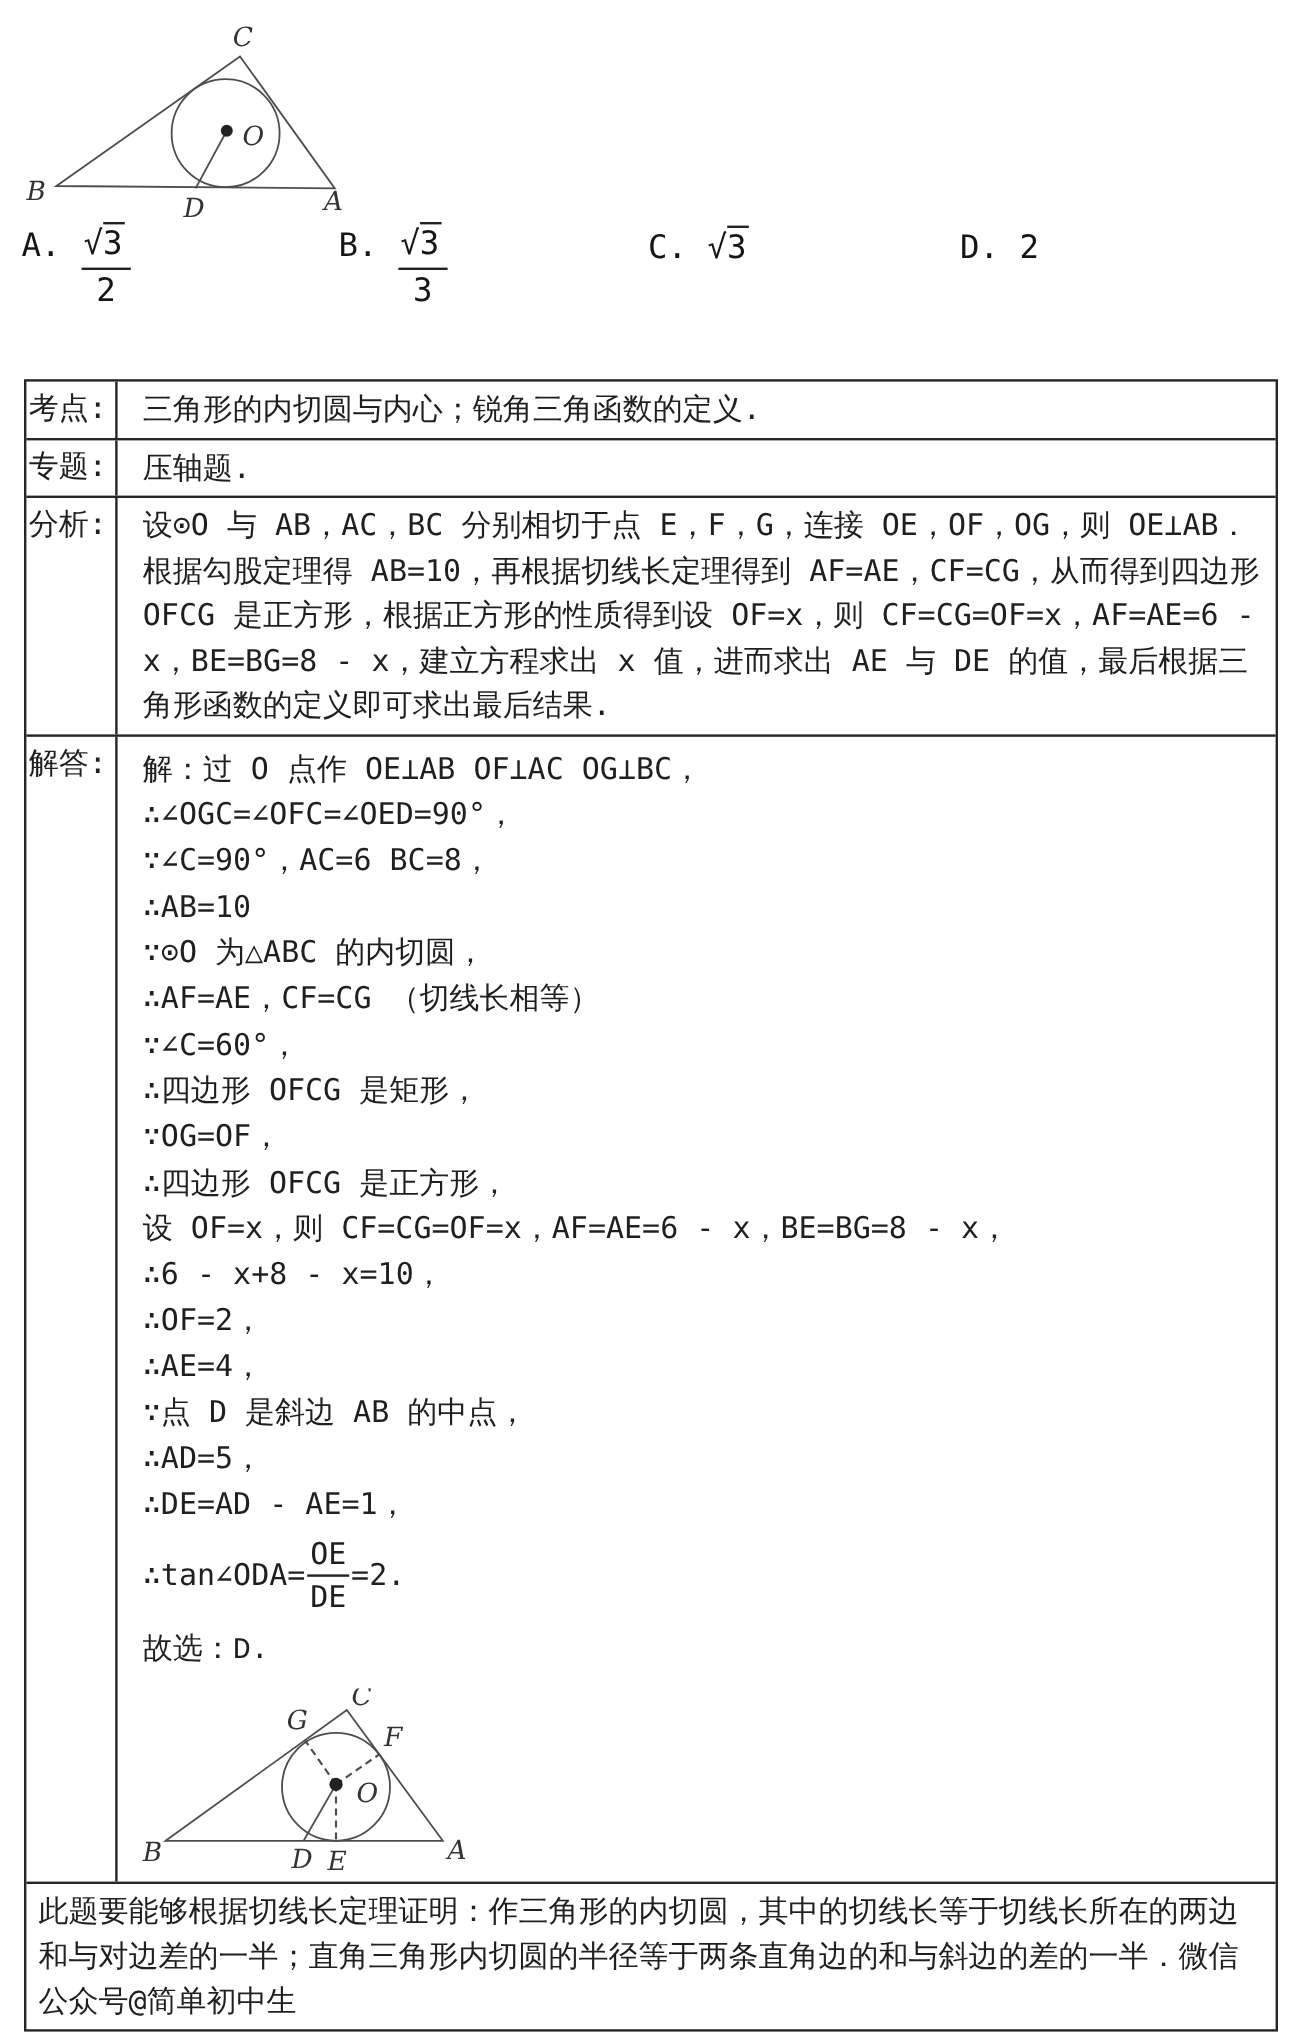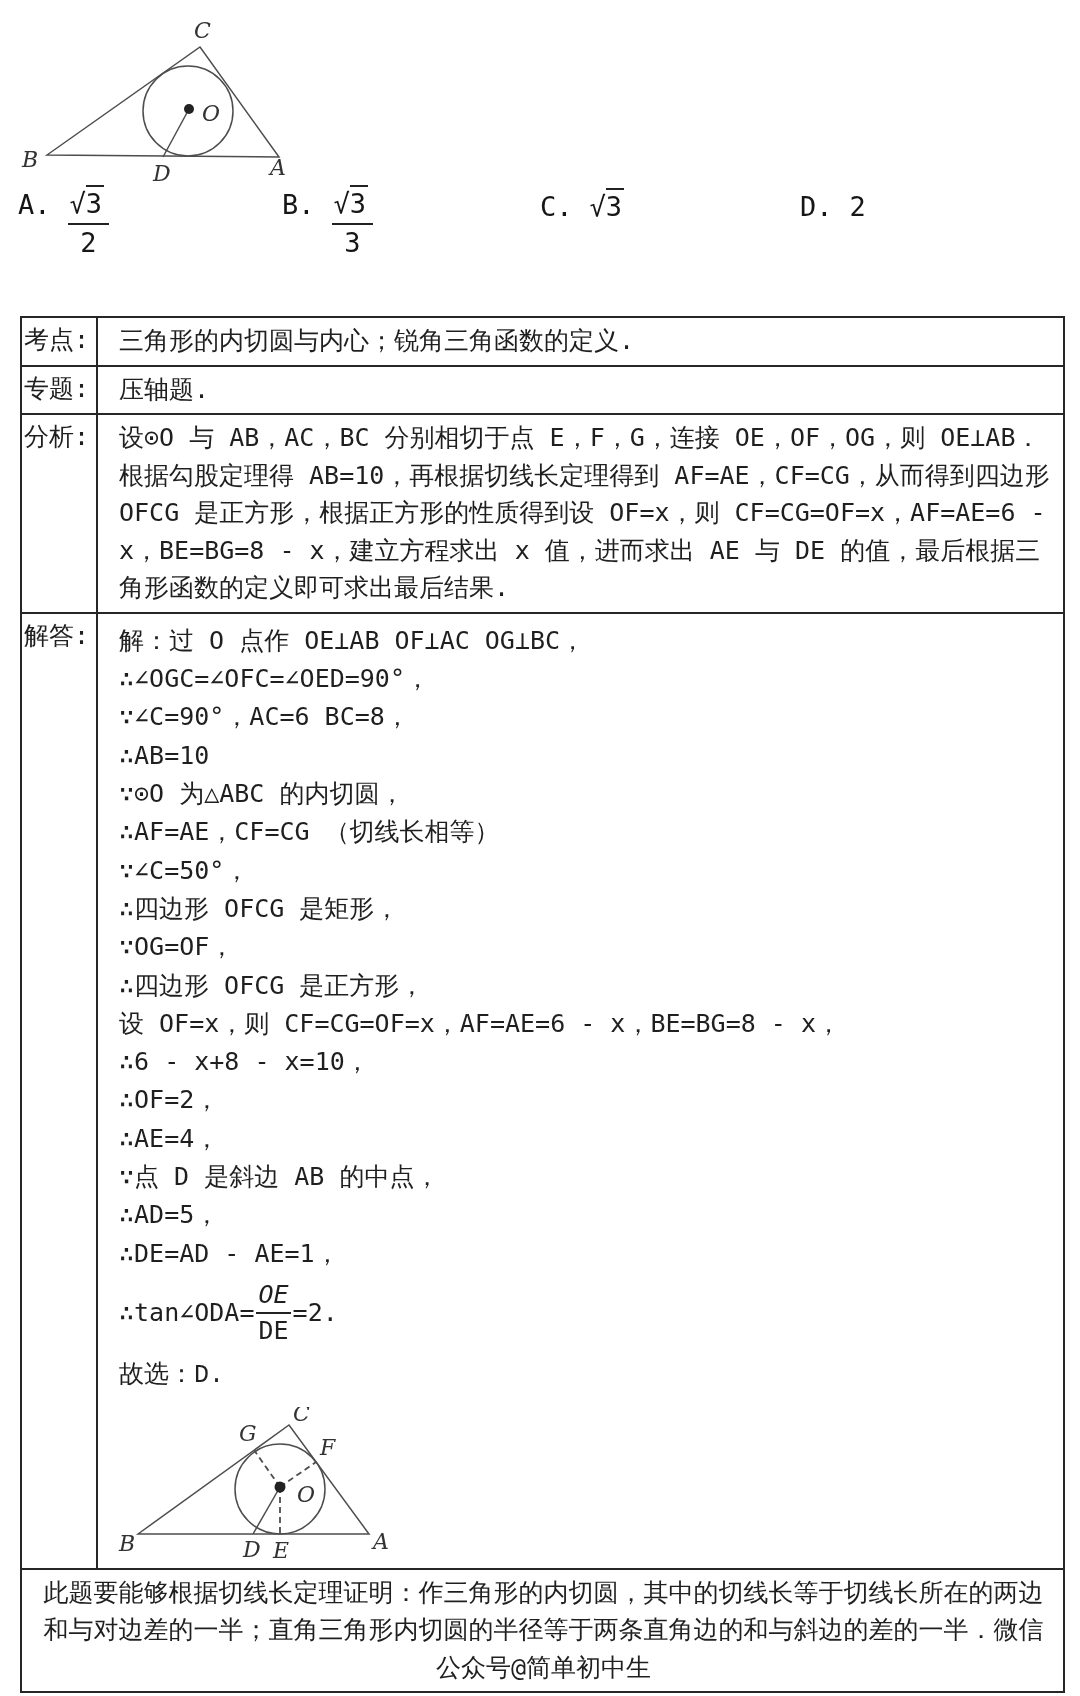--- a/index.html
+++ b/index.html
@@ -32,26 +32,26 @@
   #qtable{position:absolute;left:20px;top:316px;width:1041px;
           border:2px solid #262626;font-size:25px;}
   .trow{display:flex;gap:11px;}
   .trow + .trow{border-top:2px solid #262626;}
   .tlabel{flex:0 0 72px;border-right:2px solid #262626;
           padding:4px 0 4px 2px;line-height:36px;white-space:nowrap;}
   .tcell{flex:1;padding:4px 8px 5px 10px;line-height:37.5px;}
   #row-kaodian .tcell{min-height:29px;}
   #row-zhuanti .tcell{min-height:31px;}
   #row-jieda  .tcell{padding-top:8px;min-height:935px;}
-  #row-dianping .tcell{min-height:108px;text-align:center;}
+  #row-dianping .tcell{min-height:108px;}
 
   .sline{height:38.3px;display:flex;align-items:center;white-space:nowrap;}
   .tan-line{height:80px;}
   .tan-line .vfrac{margin:0 2px;line-height:30px;}
-  .tan-line .vfrac .num{padding:0 2px 2px;font-style:italic;}
+  .tan-line .vfrac .num{padding:0 2px 2px;}
   .conclusion{height:46px;display:flex;align-items:center;font-family:Liberation Mono, monospace;}
   #figure2{width:292px;height:156px;margin:8px 0 0 -2px;display:block;}
 </style>
 </head>
 <body>
 
 <div id="figure1">
   <svg class="figsvg" width="300" height="184" viewBox="0 0 300 184">
     <polygon class="geo" points="37,149 190,41 269,151"></polygon>
     <circle class="geo" cx="178" cy="105" r="45"></circle>
@@ -110,21 +110,21 @@
 
   <div class="trow" id="row-jieda">
     <div class="tlabel">解答:</div>
     <div class="tcell">
       <div class="sline">解：过 O 点作 OE⊥AB OF⊥AC OG⊥BC，</div>
       <div class="sline">∴∠OGC=∠OFC=∠OED=90°，</div>
       <div class="sline">∵∠C=90°，AC=6 BC=8，</div>
       <div class="sline">∴AB=10</div>
       <div class="sline">∵⊙O 为△ABC 的内切圆，</div>
       <div class="sline">∴AF=AE，CF=CG （切线长相等）</div>
-      <div class="sline">∵∠C=50°，</div>
+      <div class="sline">∵∠C=60°，</div>
       <div class="sline">∴四边形 OFCG 是矩形，</div>
       <div class="sline">∵OG=OF，</div>
       <div class="sline">∴四边形 OFCG 是正方形，</div>
       <div class="sline">设 OF=x，则 CF=CG=OF=x，AF=AE=6 - x，BE=BG=8 - x，</div>
       <div class="sline">∴6 - x+8 - x=10，</div>
       <div class="sline">∴OF=2，</div>
       <div class="sline">∴AE=4，</div>
       <div class="sline">∵点 D 是斜边 AB 的中点，</div>
       <div class="sline">∴AD=5，</div>
       <div class="sline">∴DE=AD - AE=1，</div>

